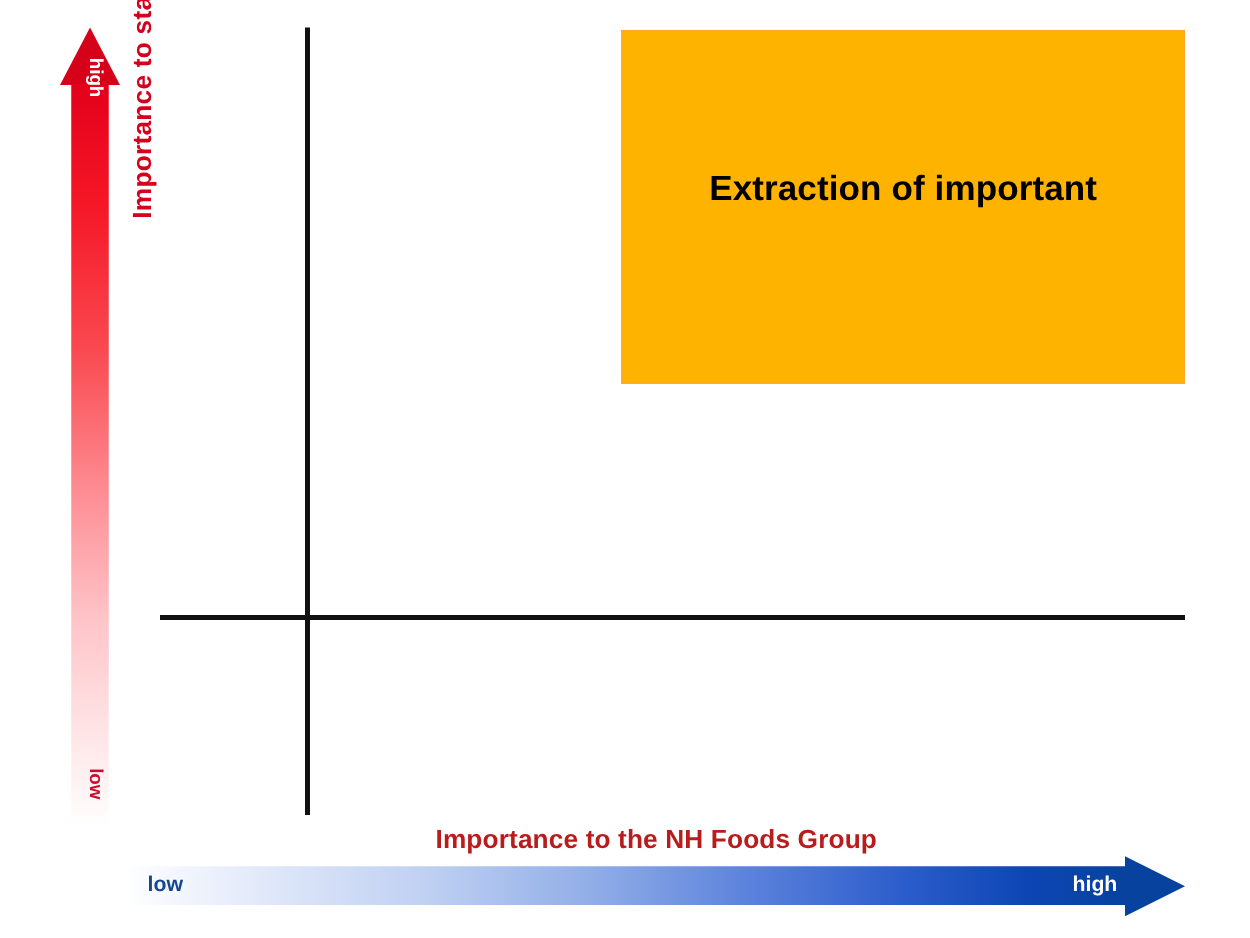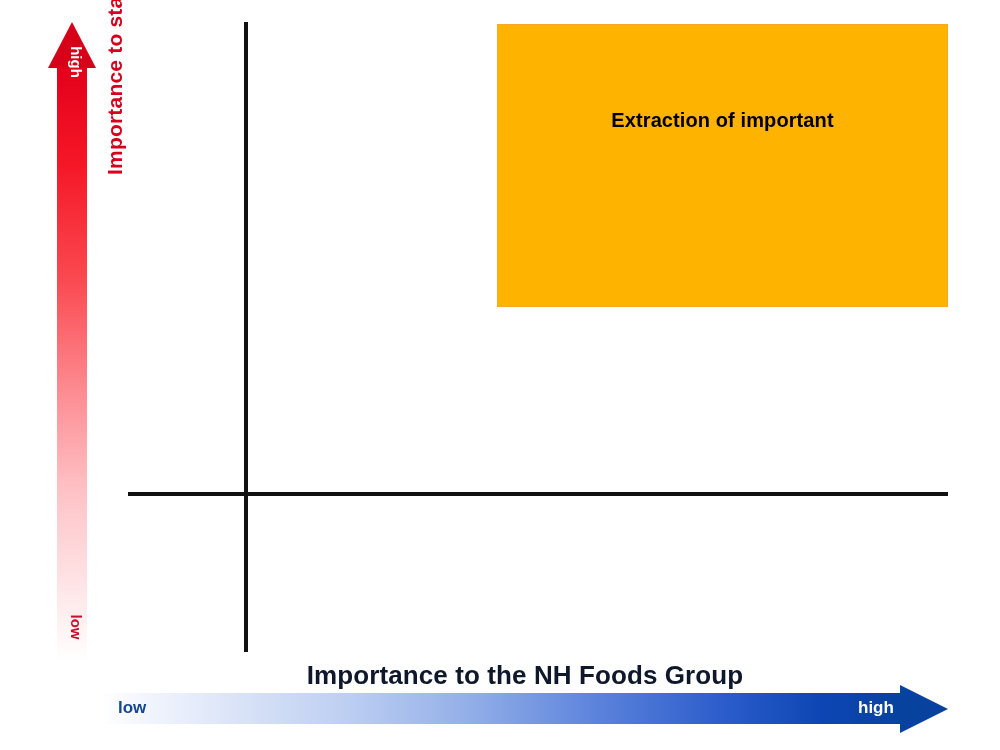--- a/index.html
+++ b/index.html
@@ -44,24 +44,24 @@
     top: 24px;
     width: 451px;
     height: 283px;
     background: #FDB300;
     border: 1px solid #F9A826;
     box-sizing: border-box;
   }
   .highlight-box-text {
     position: absolute;
     left: 0;
-    top: 76px;
+    top: 99px;
     width: 100%;
     text-align: center;
-    font-size: 20px;
+    font-size: 28px;
     font-weight: 600;
     color: #000000;
     line-height: 1.95;
     letter-spacing: 0.1px;
   }
   .highlight-box-text .line {
     display: block;
   }
 
   
@@ -193,23 +193,23 @@
 
   
   .x-axis-title {
     position: absolute;
     left: 0;
     top: 660px;
     width: 980px;
     text-align: center;
     padding-left: 70px;
     box-sizing: border-box;
-    font-size: 26px;
+    font-size: 21px;
     font-weight: 700;
-    color: #0f172a;
+    color: #b91c1c;
     letter-spacing: 0.1px;
   }
 </style>
 </head>
 <body>
 
 <div id="canvas">
 
   <div class="axis-line-vertical"></div>
   <div class="axis-line-horizontal"></div>

